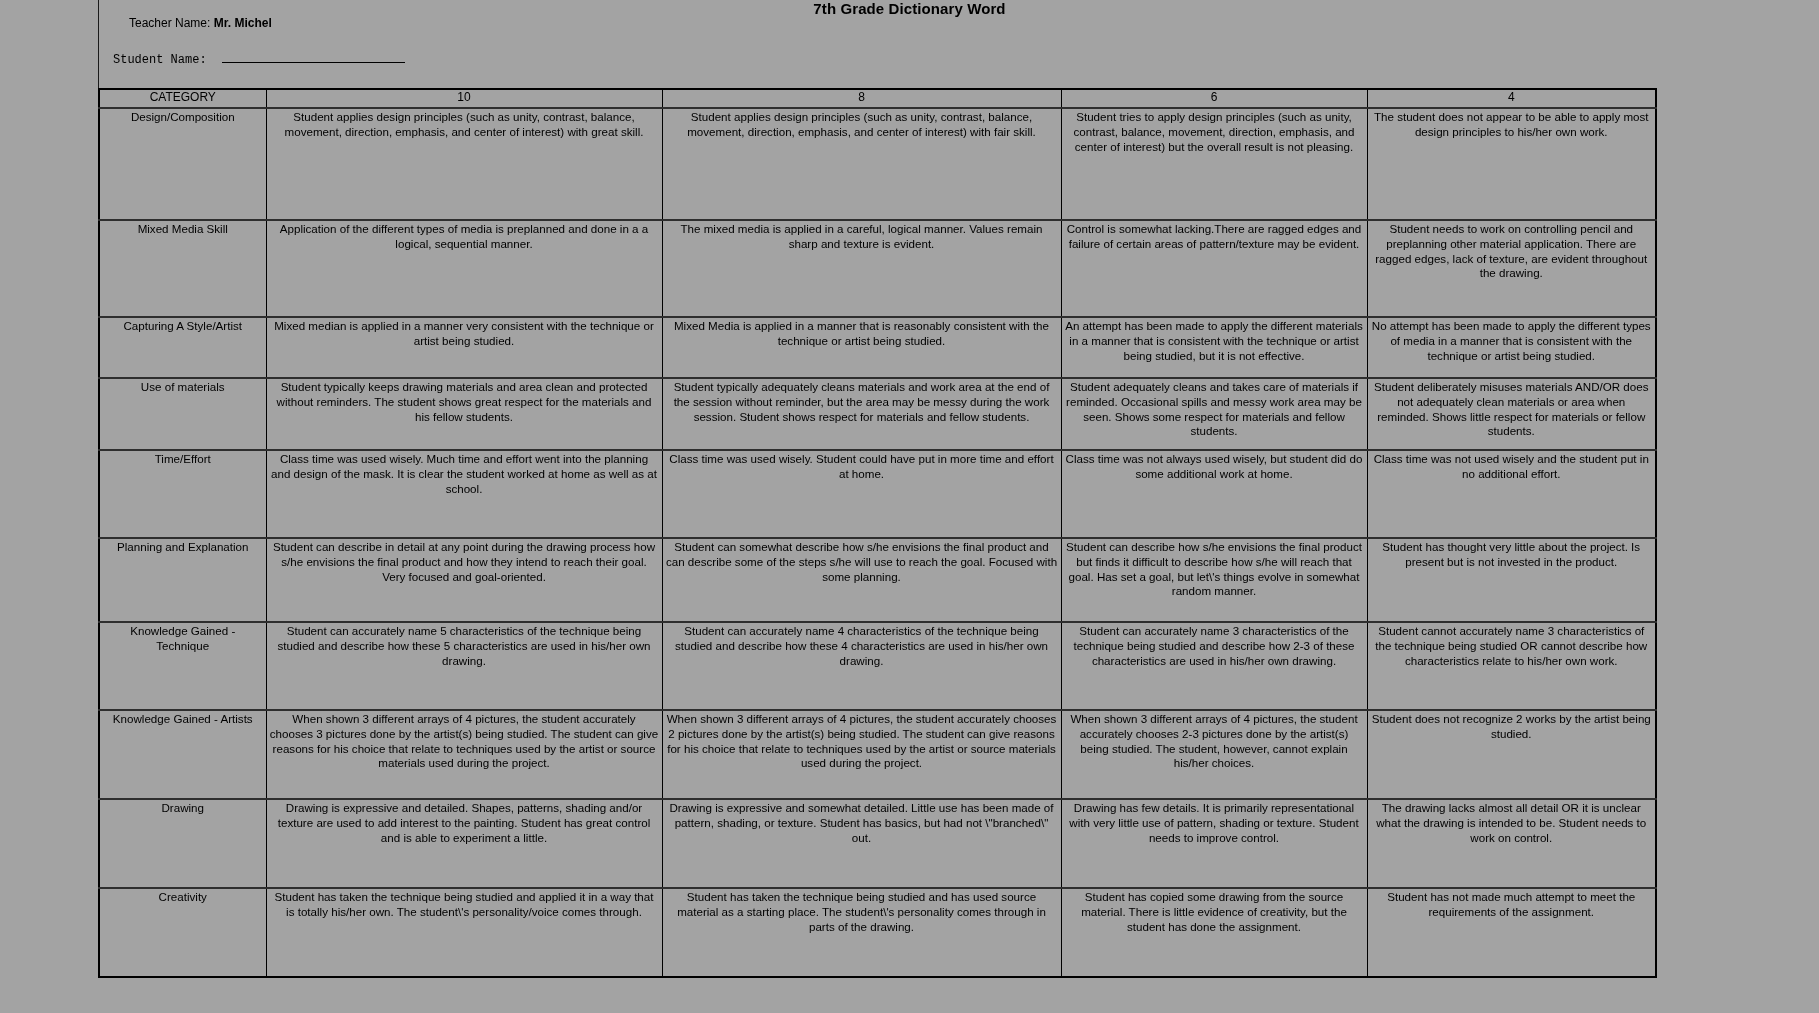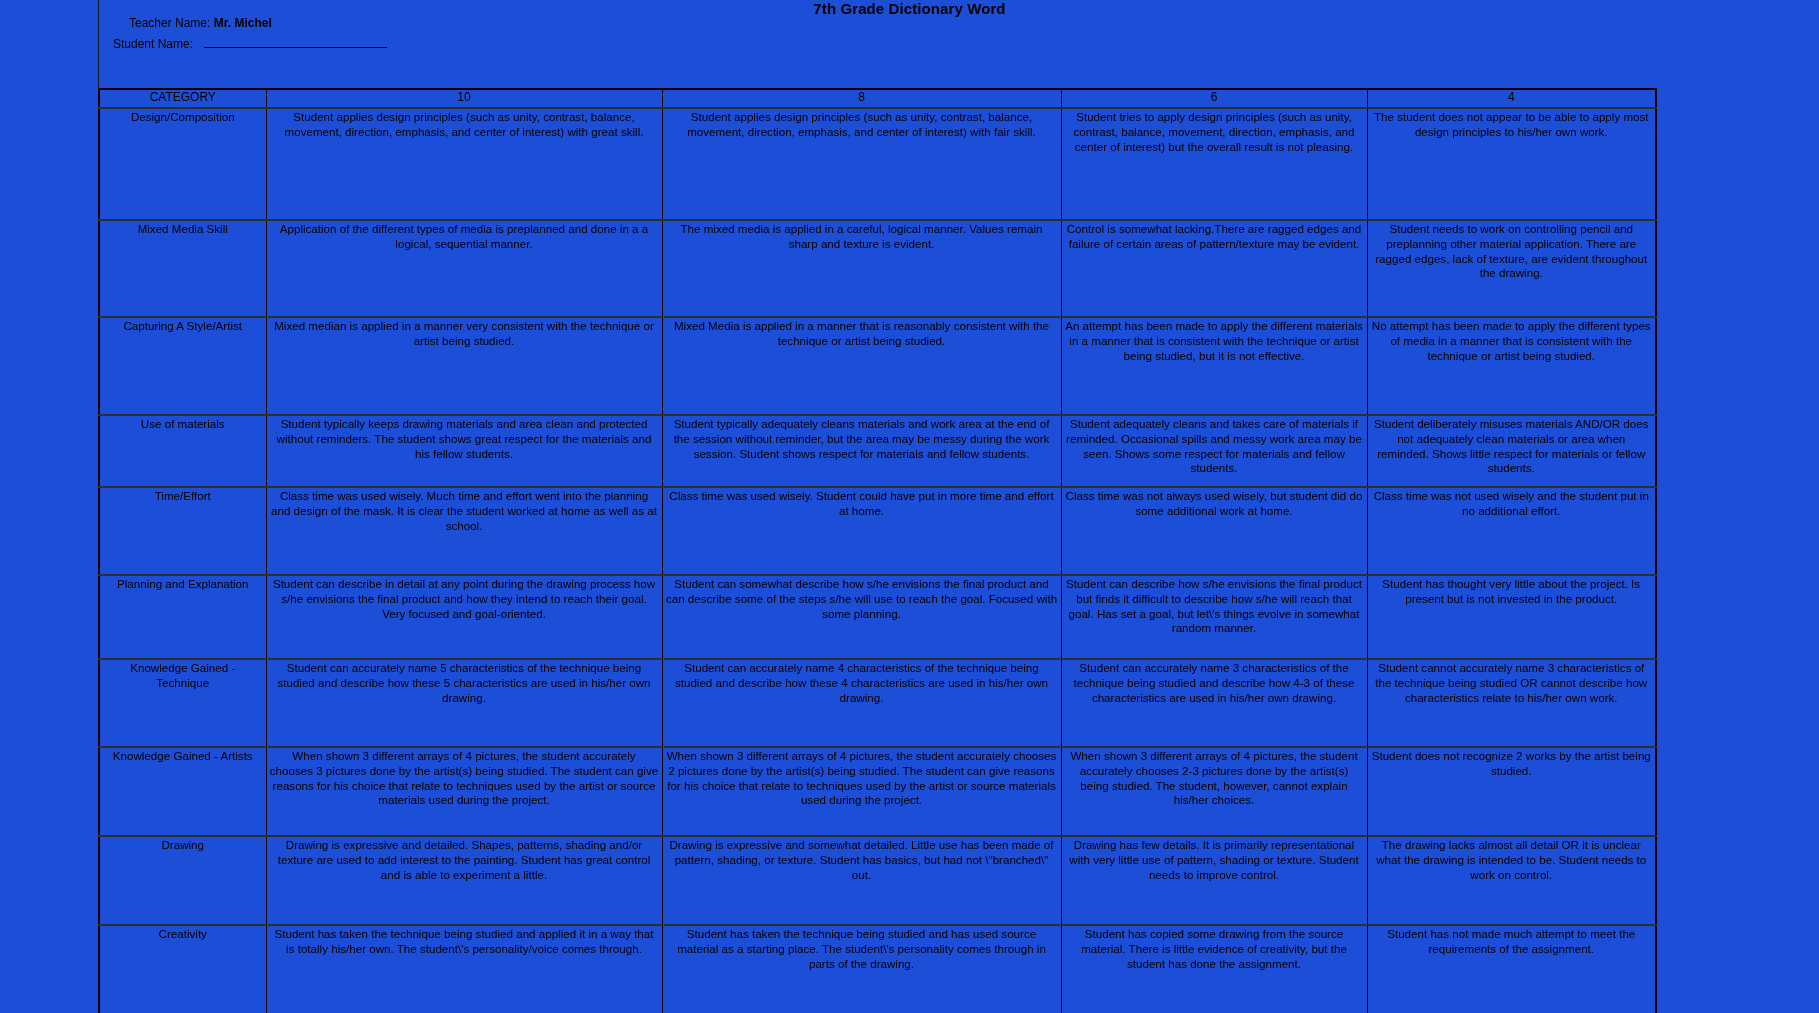--- a/index.html
+++ b/index.html
@@ -3,21 +3,21 @@
 <meta charset="utf-8">
 <style>
   * { margin: 0; padding: 0; box-sizing: border-box; }
   html, body { background: #ffffff; }
   body { font-family: "Liberation Sans", "DejaVu Sans", sans-serif; color: #000; }
 
   .page {
     position: relative;
     width: 1819px;
     height: 1013px;
-    background: #1d4ed8;
+    background: #a3a3a3;
     overflow: hidden;
   }
 
   .left-rule {
     position: absolute;
     left: 98px;
     top: 0;
     width: 1px;
     height: 90px;
     background: #1a1a1a;
@@ -29,21 +29,21 @@
     left: 0;
     right: 0;
     text-align: center;
     font-size: 15px;
     font-weight: bold;
     letter-spacing: 0.1px;
   }
 
   .meta-line { position: absolute; left: 113px; font-size: 12px; }
   .teacher-line { top: 16px; margin-left: 16px; }
-  .student-line { top: 36px; }
+  .student-line { top: 51px; font-family: Liberation Mono, monospace; }
   .teacher-line b { font-weight: bold; }
   .blank {
     display: inline-block;
     width: 183px;
     height: 12px;
     margin-left: 8px;
     border-bottom: 1px solid #000;
     vertical-align: baseline;
   }
 
@@ -66,21 +66,21 @@
     overflow: hidden;
     font-weight: normal;
   }
   .rubric thead tr { height: 19px; }
   .rubric thead th { font-size: 12px; padding-top: 0; }
   .rubric thead th.cat-head { text-align: center; }
   .rubric tbody td { border-top: 2px solid #2e2e2e; }
 
   .rubric tbody tr:nth-child(1)  { height: 112px; }
   .rubric tbody tr:nth-child(2)  { height: 97px; }
-  .rubric tbody tr:nth-child(3)  { height: 98px; }
+  .rubric tbody tr:nth-child(3)  { height: 61px; }
   .rubric tbody tr:nth-child(4)  { height: 72px; margin-left: 20px; }
   .rubric tbody tr:nth-child(5)  { height: 88px; }
   .rubric tbody tr:nth-child(6)  { height: 84px; }
   .rubric tbody tr:nth-child(7)  { height: 88px; }
   .rubric tbody tr:nth-child(8)  { height: 89px; margin-top: 16px; }
   .rubric tbody tr:nth-child(9)  { height: 89px; }
   .rubric tbody tr:nth-child(10) { height: 89px; }
 </style>
 </head>
 <body>
@@ -157,21 +157,21 @@
         <td>Planning and Explanation</td>
         <td>Student can describe in detail at any point during the drawing process how s/he envisions the final product and how they intend to reach their goal. Very focused and goal-oriented.</td>
         <td>Student can somewhat describe how s/he envisions the final product and can describe some of the steps s/he will use to reach the goal. Focused with some planning.</td>
         <td>Student can describe how s/he envisions the final product but finds it difficult to describe how s/he will reach that goal. Has set a goal, but let\'s things evolve in somewhat random manner.</td>
         <td>Student has thought very little about the project. Is present but is not invested in the product.</td>
       </tr>
       <tr>
         <td>Knowledge Gained - Technique</td>
         <td>Student can accurately name 5 characteristics of the technique being studied and describe how these 5 characteristics are used in his/her own drawing.</td>
         <td>Student can accurately name 4 characteristics of the technique being studied and describe how these 4 characteristics are used in his/her own drawing.</td>
-        <td>Student can accurately name 3 characteristics of the technique being studied and describe how 4-3 of these characteristics are used in his/her own drawing.</td>
+        <td>Student can accurately name 3 characteristics of the technique being studied and describe how 2-3 of these characteristics are used in his/her own drawing.</td>
         <td>Student cannot accurately name 3 characteristics of the technique being studied OR cannot describe how characteristics relate to his/her own work.</td>
       </tr>
       <tr>
         <td>Knowledge Gained - Artists</td>
         <td>When shown 3 different arrays of 4 pictures, the student accurately chooses 3 pictures done by the artist(s) being studied. The student can give reasons for his choice that relate to techniques used by the artist or source materials used during the project.</td>
         <td>When shown 3 different arrays of 4 pictures, the student accurately chooses 2 pictures done by the artist(s) being studied. The student can give reasons for his choice that relate to techniques used by the artist or source materials used during the project.</td>
         <td>When shown 3 different arrays of 4 pictures, the student accurately chooses 2-3 pictures done by the artist(s) being studied. The student, however, cannot explain his/her choices.</td>
         <td>Student does not recognize 2 works by the artist being studied.</td>
       </tr>
       <tr>

